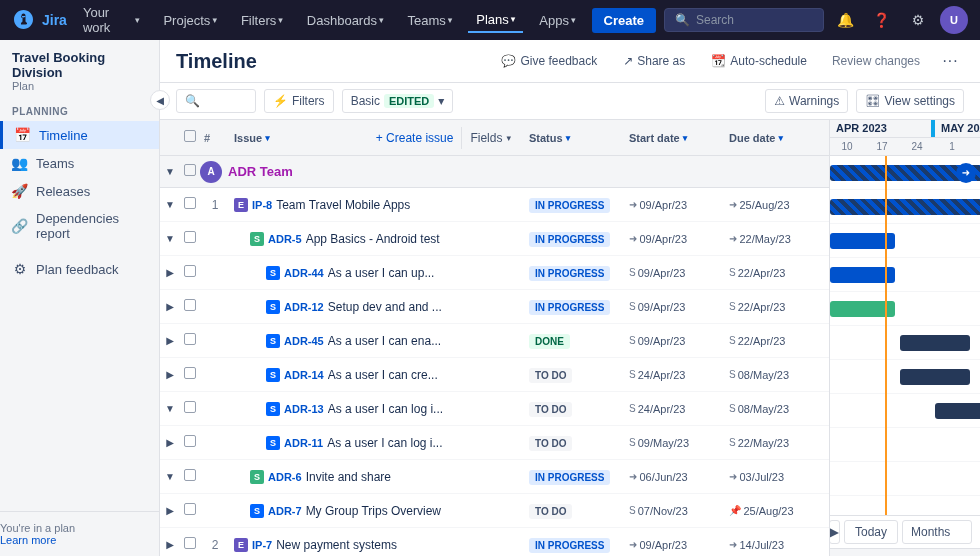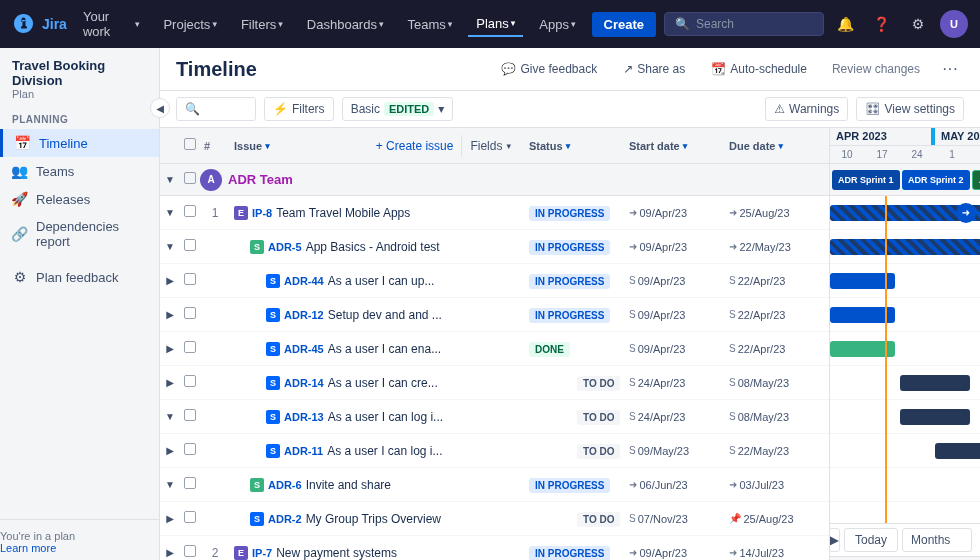--- a/index.html
+++ b/index.html
@@ -1,20 +1,20 @@
 <!DOCTYPE html>
 <html><head>
   <meta charset="utf-8">
   <style>
     * { box-sizing: border-box; margin: 0; padding: 0; }
     body { font-family: -apple-system, BlinkMacSystemFont, 'Segoe UI', sans-serif; font-size: 12px; background: #fff; overflow: hidden; width: 980px; height: 560px; }
 
     
     .top-nav {
-      height: 48px;
+      height: 40px;
       background: #1a1a2e;
       display: flex;
       align-items: center;
       padding: 0 12px;
       gap: 8px;
       color: #c1c7d0;
       flex-shrink: 0;
     }
     .top-nav .logo { display: flex; align-items: center; gap: 6px; color: #4da6ff; font-weight: 700; font-size: 14px; }
     .top-nav .logo svg { width: 24px; height: 24px; }
@@ -86,21 +86,21 @@
     .issue-row { display: flex; align-items: center; border-bottom: 1px solid #f4f5f7; height: 34px; }
     .cell-checkbox { width: 20px; flex-shrink: 0; padding-left: 4px; }
     .cell-num { width: 30px; flex-shrink: 0; font-size: 12px; color: #6b778c; text-align: center; }
     .cell-issue-info { flex: 1; display: flex; align-items: center; gap: 4px; overflow: hidden; min-width: 0; }
     .issue-type-icon { width: 14px; height: 14px; border-radius: 2px; flex-shrink: 0; display: flex; align-items: center; justify-content: center; font-size: 9px; font-weight: 700; color: #fff; }
     .issue-key { font-size: 11px; color: #0052cc; font-weight: 600; flex-shrink: 0; cursor: pointer; }
     .issue-title { font-size: 12px; color: #172b4d; overflow: hidden; text-overflow: ellipsis; white-space: nowrap; cursor: pointer; }
     .cell-status { width: 100px; flex-shrink: 0; }
     .status-badge { font-size: 10px; font-weight: 700; padding: 2px 6px; border-radius: 3px; text-transform: uppercase; white-space: nowrap; }
     .status-inprogress { background: #deebff; color: #0052cc; }
-    .status-todo { background: #f4f5f7; color: #42526e; margin-left: 48px; }
+    .status-todo { background: #f4f5f7; color: #42526e; }
     .status-done { background: #e3fcef; color: #006644; }
     .cell-date { width: 100px; flex-shrink: 0; font-size: 11px; color: #42526e; display: flex; align-items: center; gap: 2px; }
     .date-arrow { font-size: 10px; color: #6b778c; }
 
     
     .gantt-panel { flex: 1; display: flex; flex-direction: column; overflow: hidden; background: #fff; }
     .gantt-header { height: 36px; display: flex; flex-direction: column; border-bottom: 1px solid #dfe1e6; background: #f4f5f7; overflow: hidden; }
     .gantt-months { display: flex; height: 18px; border-bottom: 1px solid #dfe1e6; }
     .gantt-month { font-size: 11px; font-weight: 700; color: #172b4d; padding: 2px 6px; border-right: 4px solid #0ea5e9; flex-shrink: 0; }
     .gantt-dates { display: flex; height: 18px; }
@@ -518,21 +518,21 @@
       <span class="date-arrow">➜</span>
       <span>03/Jul/23</span>
     </div>
   </div>
             <div class="issue-row">
     <div style="width:20px;flex-shrink:0;display:flex;align-items:center;justify-content:center;font-size:10px;color:#42526e;cursor:pointer;">▶</div>
     <div class="cell-checkbox"><span class="checkbox"></span></div>
     <div class="cell-num"></div>
     <div class="cell-issue-info" style="padding-left:20px;">
       <div class="issue-type-icon" style="background:#0065ff;">S</div>
-      <span class="issue-key">ADR-2</span>
+      <span class="issue-key">ADR-7</span>
       <span class="issue-title">My Group Trips Overview</span>
     </div>
     <div style="width:10px;flex-shrink:0;"></div>
     <div class="cell-status">
       <span class="status-badge status-todo">TO DO</span>
     </div>
     <div class="cell-date">
       <span class="date-arrow">S</span>
       <span>07/Nov/23</span>
     </div>
@@ -577,32 +577,20 @@
               <div class="gantt-date">10</div>
               <div class="gantt-date">17</div>
               <div class="gantt-date">24</div>
               <div class="gantt-date">1</div>
               <div class="gantt-date">8</div>
             </div>
         </div>
 
         <div class="gantt-body">
 
-          <div class="sprint-header-row" style="position:relative;height:32px;border-bottom:1px solid #dfe1e6;background:#f4f5f7;">
-            <div class="gantt-sprint-bar sprint-1" style="left:2px;width:68px;">
-                <span>ADR Sprint 1</span>
-              </div>
-            <div class="gantt-sprint-bar sprint-2" style="left:72px;width:68px;">
-                <span>ADR Sprint 2</span>
-              </div>
-            <div class="gantt-sprint-bar sprint-3" style="left:142px;width:68px;">
-                <span>ADR Sprint 3</span>
-              </div>
-
-          </div>
 
           <div id="gantt-rows" style="position:relative;">
 
             <div class="today-line" style="left: 55px; height: 476px;"></div>
           <div class="gantt-row" style="height: 34px; position: relative; border-bottom: 1px solid rgb(244, 245, 247);">
                 <div class="gantt-bar gantt-bar-striped" style="left: 0px; width: 310px;"></div>
                 <div class="nav-arrow" style="right: 4px;">➜</div>
               </div>
               <div class="gantt-row" style="height: 34px; position: relative; border-bottom: 1px solid rgb(244, 245, 247);">
                 <div class="gantt-bar gantt-bar-striped" style="left: 0px; width: 175px;"></div>

